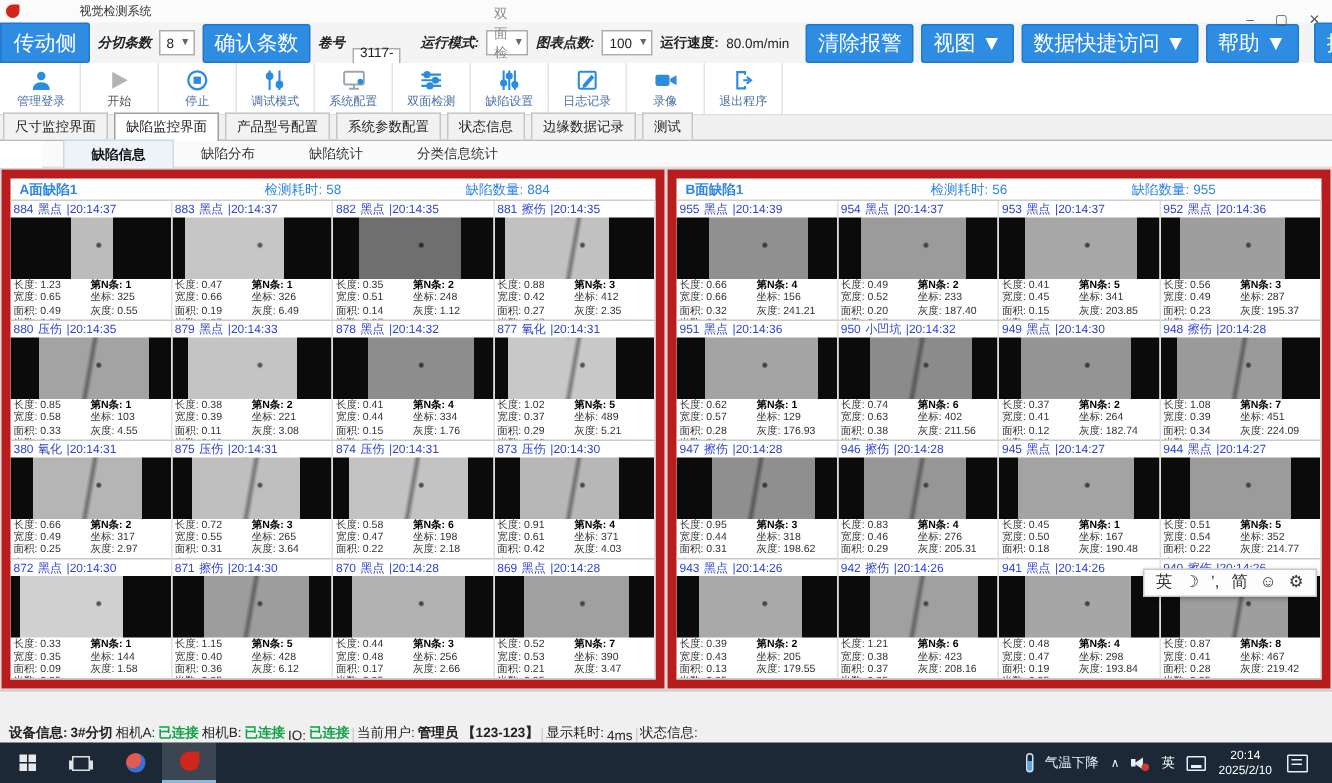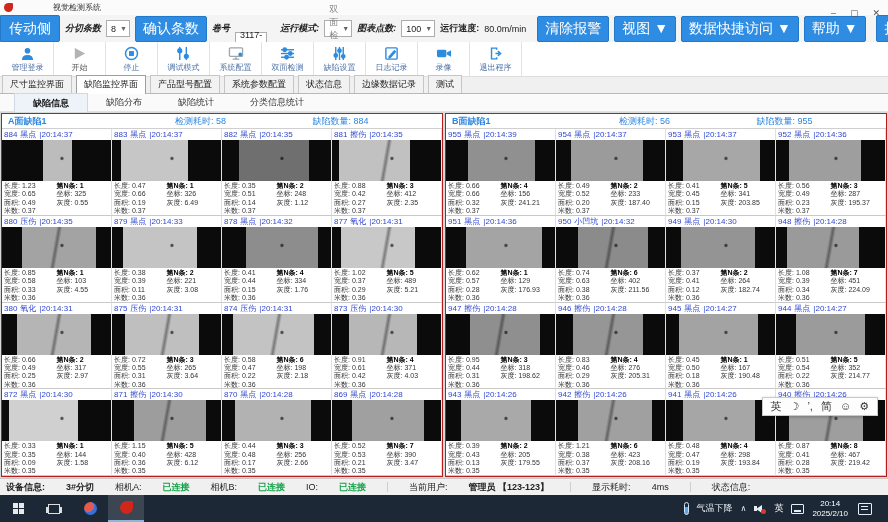--- a/index.html
+++ b/index.html
@@ -31,27 +31,27 @@
   .t2btn .lbl2 { font-size:8px; color:#4a6fa5; white-space:nowrap; }
   .t2btn svg { display:block; }
 
   
   .maintabs { height:17px; background:#f0f0f0; display:flex; align-items:flex-end; padding:0 2px; border-bottom:1px solid #b9b9b9; flex:0 0 auto; }
   .mtab { font-size:9px; color:#222; background:#f2f2f2; border:1px solid #c6c6c6; border-bottom:none; padding:2px 7px 2px; margin-right:4px; white-space:nowrap; }
   .mtab.active { background:#fff; position:relative; margin-bottom:-1px; padding-bottom:3px; border-color:#9f9f9f; }
 
   
   .content { flex:1; background:#fff; display:flex; flex-direction:column; min-height:0; position:relative; }
-  .subtabs { height:18px; display:flex; align-items:center; gap:0; padding-left:14px; background:#fafafa; border-bottom:1px solid #e2e2e2; flex:0 0 auto; }
+  .subtabs { height:18px; display:flex; align-items:center; gap:0; padding-left:14px; background:#fafafa; border-bottom:1px solid #e2e2e2; flex:0 0 auto;margin-left:28px; }
   .stab { font-size:9px; color:#333; padding:3px 18px; white-space:nowrap; }
   .stab.active { background:#eef3fa; border:1px solid #cfd9e6; border-bottom:none; color:#111; font-weight:bold; }
 
   
   .panels { flex:1; display:flex; gap:2px; padding:1px; min-height:0; background:#d9d9d9; }
-  .panel { flex:1; background:#fff; border:1px solid #b91c1c; display:flex; flex-direction:column; min-width:0; }
+  .panel { flex:1; background:#fff; border:6px solid #b91c1c; display:flex; flex-direction:column; min-width:0; }
   .panel-header { height:15px; display:flex; align-items:center; font-size:9px; color:#2e86e0; border-bottom:1px solid #cfcfcf; padding:0 6px; flex:0 0 auto; }
   .ph-title { font-weight:bold; flex:1.1; }
   .ph-time { flex:1;margin-left:16px; }
   .ph-count { flex:0.9; }
   .grid { flex:1; display:grid; grid-template-columns:repeat(4,1fr); grid-template-rows:repeat(4,1fr); min-height:0; }
   .cell { border-right:1px solid #e0e0e0; border-bottom:1px solid #c9c9c9; display:flex; flex-direction:column; overflow:hidden; min-width:0; }
   .cell-head { font-size:8px; color:#2f46d0; padding:0 2px; height:11px; line-height:11px; white-space:nowrap; overflow:hidden; flex:0 0 auto; }
   .cell-head .ty { margin-left:3px; }
   .cell-head .tm { margin-left:3px; }
   .cell-img { height:41px; flex:0 0 auto; background:#999; }
@@ -59,21 +59,21 @@
   .ci-l { position:absolute; left:2px; top:1px; }
   .ci-r { position:absolute; left:50%; top:1px; }
   .ci-row { white-space:nowrap; }
   .ci-row.strip { font-weight:bold; color:#000; }
 
   
   .ime { position:absolute; right:10px; bottom:62px; background:#fdfdfd; border:1px solid #c9c9c9; box-shadow:0 1px 3px rgba(0,0,0,.25); display:flex; align-items:center; gap:8px; padding:2px 8px; font-size:11px; color:#333; z-index:20; }
   .ime span { line-height:13px; }
 
   
-  .statusbar { height:17px; background:#f0f0f0; border-top:1px solid #c9c9c9; display:flex; align-items:center; gap:21px; padding:0 6px; font-size:9px; color:#222; flex:0 0 auto; }
+  .statusbar { height:35px; background:#f0f0f0; border-top:1px solid #c9c9c9; display:flex; align-items:flex-end; gap:2px; padding:0 6px; font-size:9px; color:#222; flex:0 0 auto; }
   .sb-b { font-weight:bold; white-space:nowrap; }
   .sb-t { white-space:nowrap; }
   .green { color:#12a347; font-weight:bold; }
   .sb-sep { width:1px; height:10px; background:#cfcfcf; }
 
   
   .taskbar { height:27px; background:#1c2836; display:flex; align-items:stretch; color:#fff; flex:0 0 auto; }
   .tb-left { display:flex; align-items:stretch; }
   .tb-item { width:36px; display:flex; align-items:center; justify-content:center; }
   .tb-item.active-app { background:rgba(255,255,255,.14); border-bottom:2px solid #8fb8d8; }

